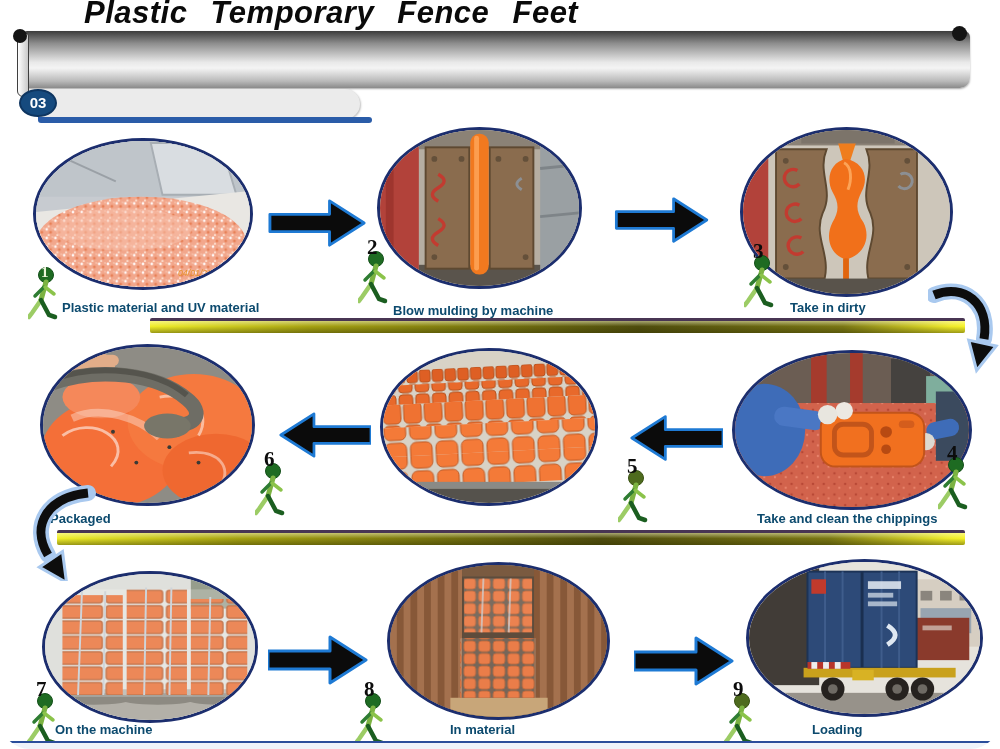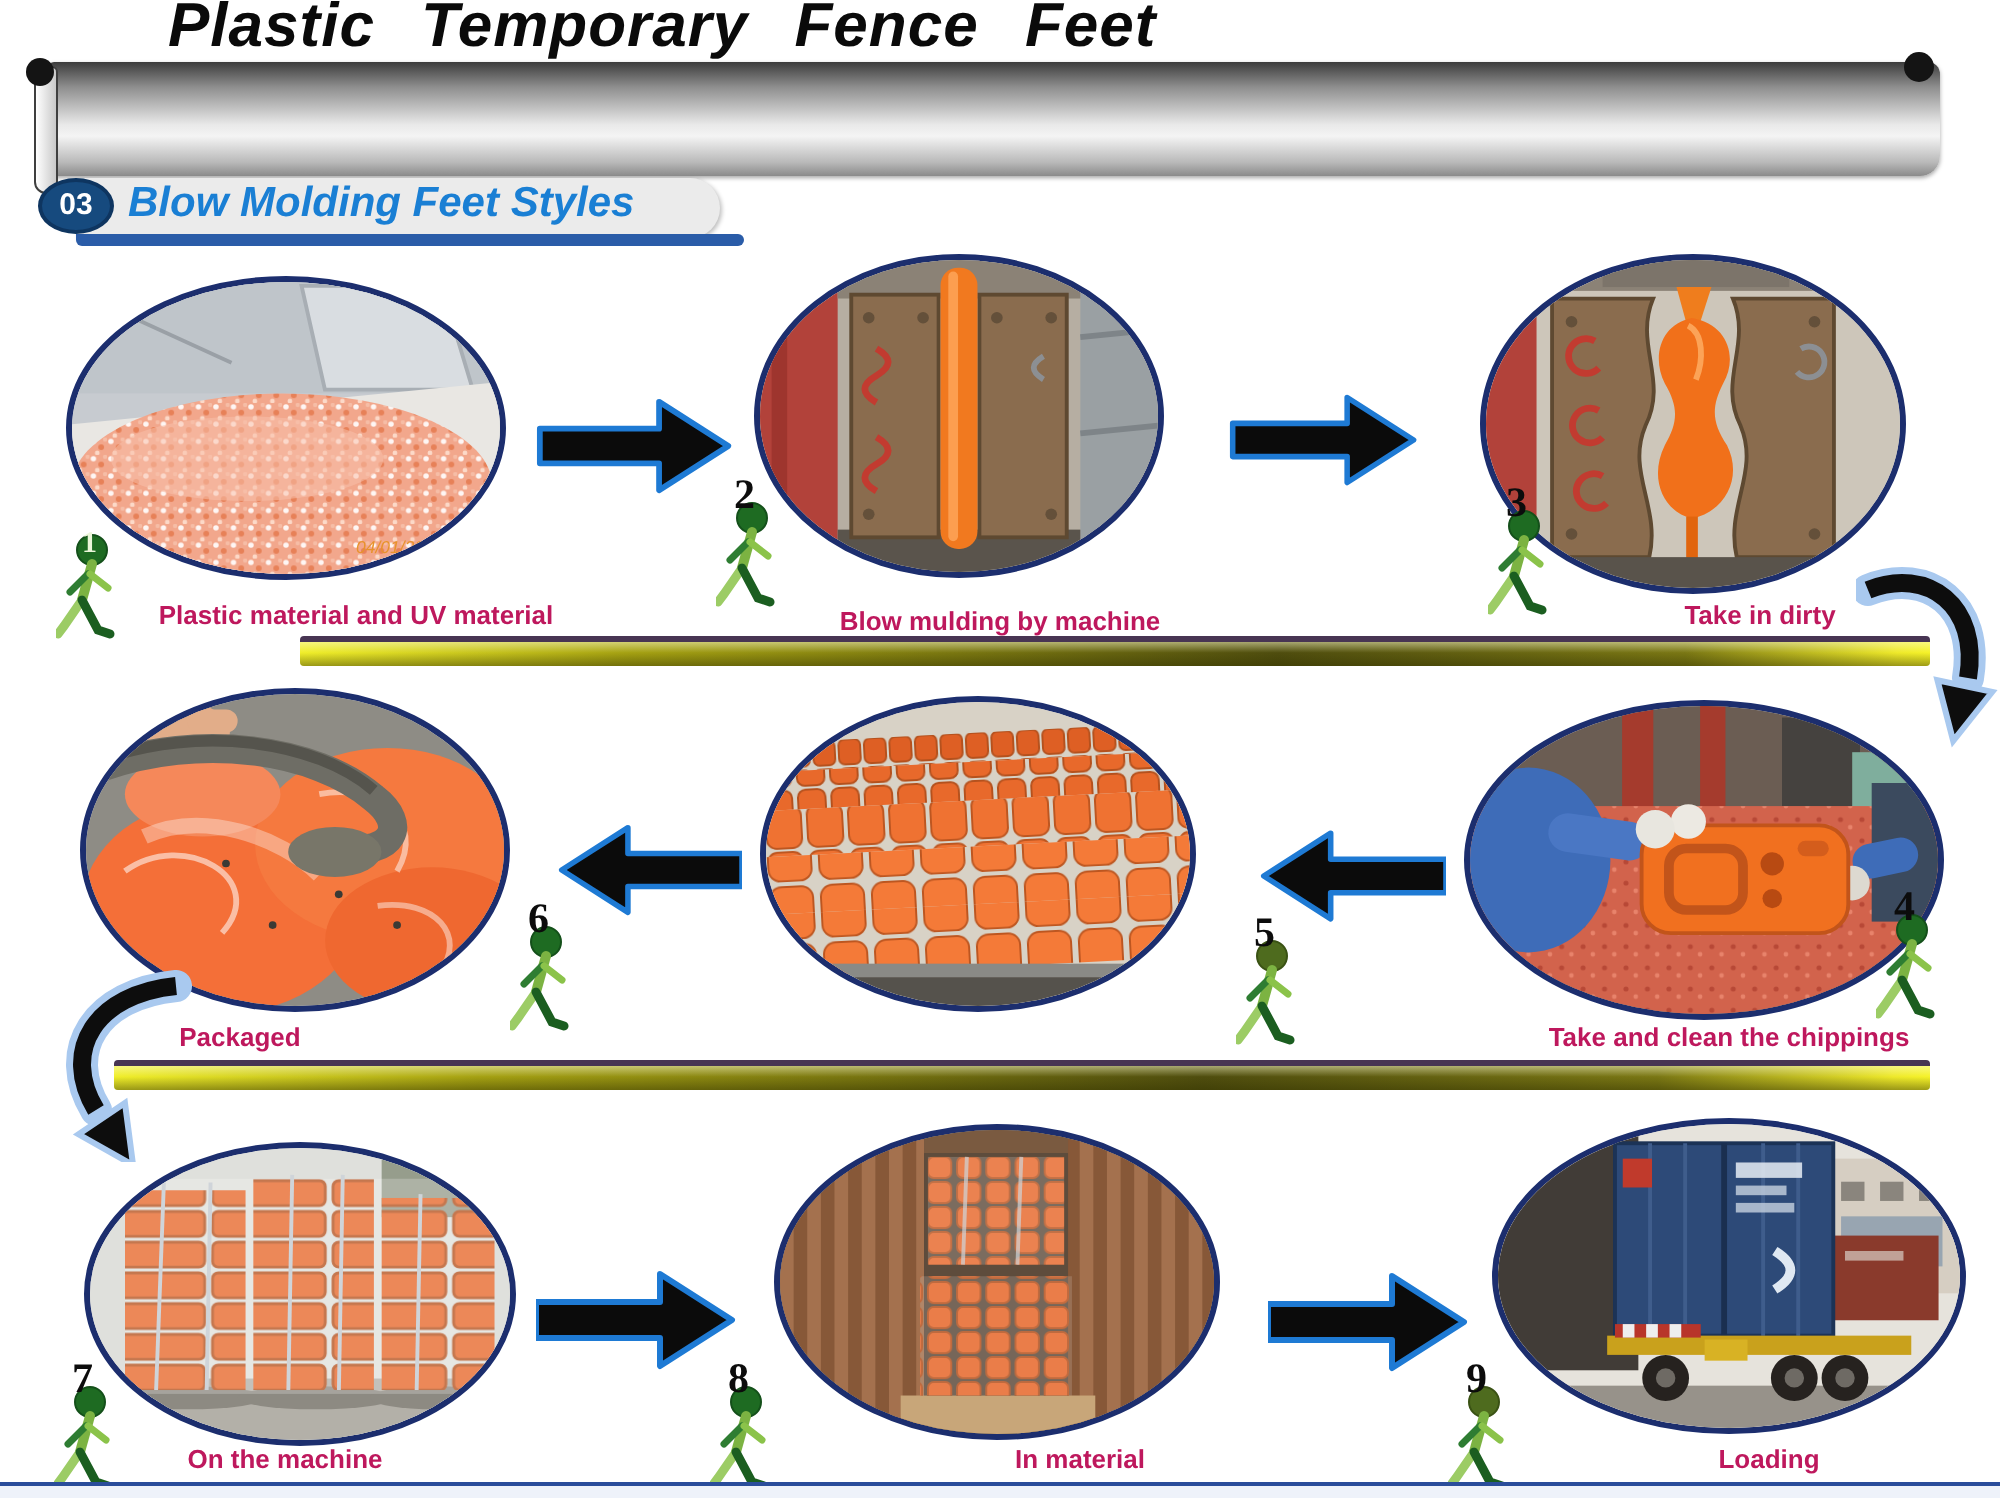--- a/index.html
+++ b/index.html
@@ -1,17 +1,17 @@
 <!DOCTYPE html>
 <html><head>
 <meta charset="utf-8">
 <style>
   html,body{margin:0;padding:0;background:#ffffff;}
   #slide{position:relative;width:1000px;height:749px;background:#ffffff;overflow:hidden;
-         font-family:"Liberation Sans",sans-serif;}
+         font-family:"Liberation Sans",sans-serif;border-radius:30px;}
 
   
   .title{position:absolute;left:84px;top:-5px;font-size:31px;font-weight:bold;font-style:italic;
          color:#0a0a0a;letter-spacing:.5px;word-spacing:14px;white-space:nowrap;}
   .scroll-bar{position:absolute;left:24px;top:31px;width:946px;height:57px;border-radius:3px 6px 10px 4px;
          background:linear-gradient(to bottom,#3c3c3c 0%,#8e8e8e 22%,#e9e9e9 55%,#f4f4f4 65%,#b9b9b9 88%,#8a8a8a 100%);
          box-shadow:0 1px 2px rgba(0,0,0,.35);}
   .scroll-curl{position:absolute;left:17px;top:33px;width:10px;height:62px;
          background:linear-gradient(to right,#ffffff,#c9c9c9);border:1.5px solid #3f3f3f;
          border-radius:3px 3px 6px 6px;}
@@ -26,21 +26,21 @@
   .section-badge{position:absolute;left:19px;top:89px;width:38px;height:28px;border-radius:50%;
          background:#164a7e;border:2px solid #0e3560;box-sizing:border-box;color:#ffffff;
          font-size:15px;font-weight:bold;text-align:center;line-height:24px;z-index:3;}
   .section-title{position:absolute;left:64px;top:90px;font-size:21px;font-weight:bold;font-style:italic;
          color:#1a7fd4;white-space:nowrap;z-index:3;}
 
   
   .oval{position:absolute;border:3px solid #1c2e6e;border-radius:50%;overflow:hidden;background:#ddd;
         box-sizing:border-box;}
   .oval svg{width:100%;height:100%;display:block;}
-  .caption{position:absolute;color:#be185d;font-weight:bold;font-size:13px;text-align:center;line-height:1.15;}
+  .caption{position:absolute;color:#0c4a6e;font-weight:bold;font-size:13px;text-align:left;line-height:1.15;}
   .arrow{position:absolute;}
   .arrow svg{width:100%;height:100%;display:block;}
   .stick{position:absolute;width:36px;height:60px;}
   .stick svg{width:100%;height:100%;display:block;}
   .stick .num{position:absolute;top:-9px;left:9px;font-family:"Liberation Serif",serif;font-weight:bold;
         font-size:21px;color:#0c0c0c;line-height:1;}
   .stick.light-num .num{top:3px;left:13px;font-size:15px;color:#ecf6da;}
   .ybar{position:absolute;height:12px;border-top:3px solid #483553;border-radius:2px;
         background:
          linear-gradient(to bottom,rgba(255,255,210,.5) 0%,rgba(255,255,255,0) 45%,rgba(50,50,0,.45) 100%),
@@ -57,21 +57,20 @@
 
   <div class="title">Plastic Temporary Fence Feet</div>
   <div class="scroll-bar"></div>
   <div class="scroll-curl"></div>
   <div class="scroll-dot dot-l"></div>
   <div class="scroll-dot dot-r"></div>
 
   <div class="section-label-bg"></div>
   <div class="section-underline"></div>
   <div class="section-badge">03</div>
-  <div class="section-title">Blow Molding Feet Styles</div>
 
   <div class="oval" style="left:33px;top:138px;width:220px;height:152px">
     <svg viewBox="0 0 220 152" preserveAspectRatio="none">
       <defs>
         <pattern id="pel" width="9" height="9" patternUnits="userSpaceOnUse">
           <rect width="9" height="9" fill="#f2a78c"></rect>
           <circle cx="2" cy="2" r="1.4" fill="#ffffff" opacity=".9"></circle>
           <circle cx="6" cy="5" r="1.5" fill="#e78158"></circle>
           <circle cx="4" cy="8" r="1.2" fill="#fcd9c8"></circle>
           <circle cx="8" cy="1" r="1.1" fill="#f6bda6"></circle>

